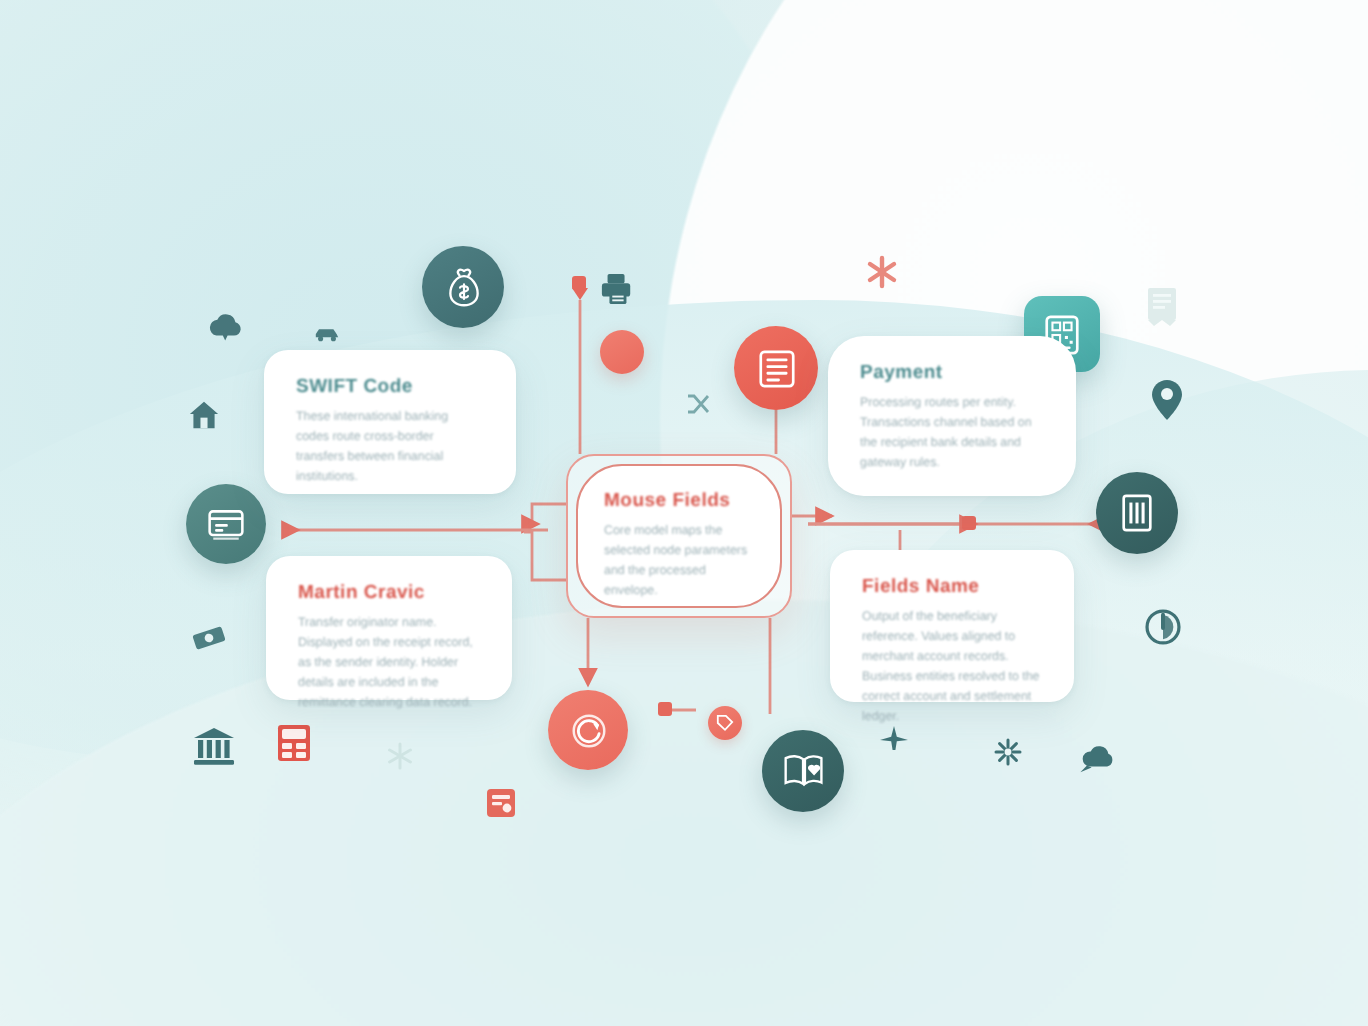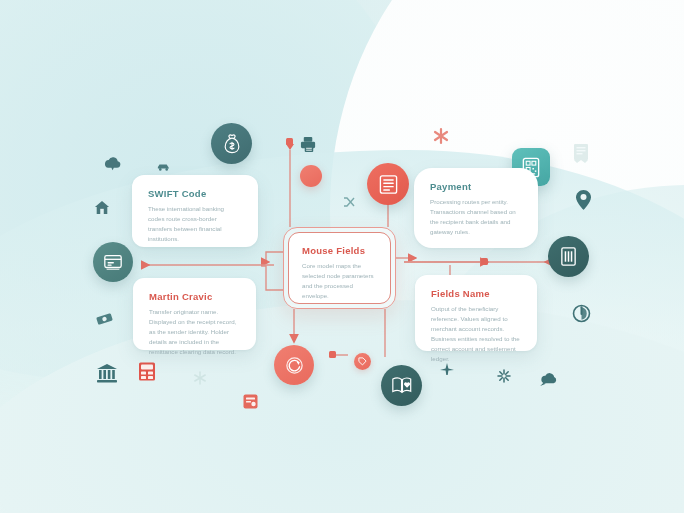--- a/index.html
+++ b/index.html
@@ -60,33 +60,33 @@
   }
   .card-body{
     font-size:6.2px;line-height:1.62;margin:0;color:#9fb3b8;
     filter:blur(.45px);
   }
   .title-teal{color:#4d8c8f;}
   .title-coral{color:#d9584e;}
 
   #card-swift{left:132px;top:175px;width:126px;height:72px;}
   #card-payment{left:414px;top:168px;width:124px;height:80px;border-radius:18px;}
-  #card-martin{left:133px;top:278px;width:123px;height:72px;border-radius:11px;}
+  #card-martin{left:133px;top:278px;width:123px;height:72px;}
   #card-gourmet{left:415px;top:275px;width:122px;height:76px;}
 
   
   #card-center-outer{
     position:absolute;left:283px;top:227px;width:113px;height:82px;
     border:1.6px solid #e99c94;border-radius:14px;
     background:rgba(255,255,255,.45);box-sizing:border-box;
     box-shadow:0 8px 20px rgba(190,110,100,.16);
   }
   #card-center-inner{
     position:absolute;left:4px;top:4px;right:4px;bottom:4px;
-    border:1.4px solid #e08a80;border-radius:11px;background:#ffffff;
+    border:1.4px solid #e08a80;border-radius:23px;background:#ffffff;
     box-sizing:border-box;padding:12px 13px;
   }
 
   
   .icon-circle{
     position:absolute;border-radius:50%;
     display:flex;align-items:center;justify-content:center;
     box-shadow:0 5px 12px rgba(70,110,115,.22);
   }
   .icon-square{

